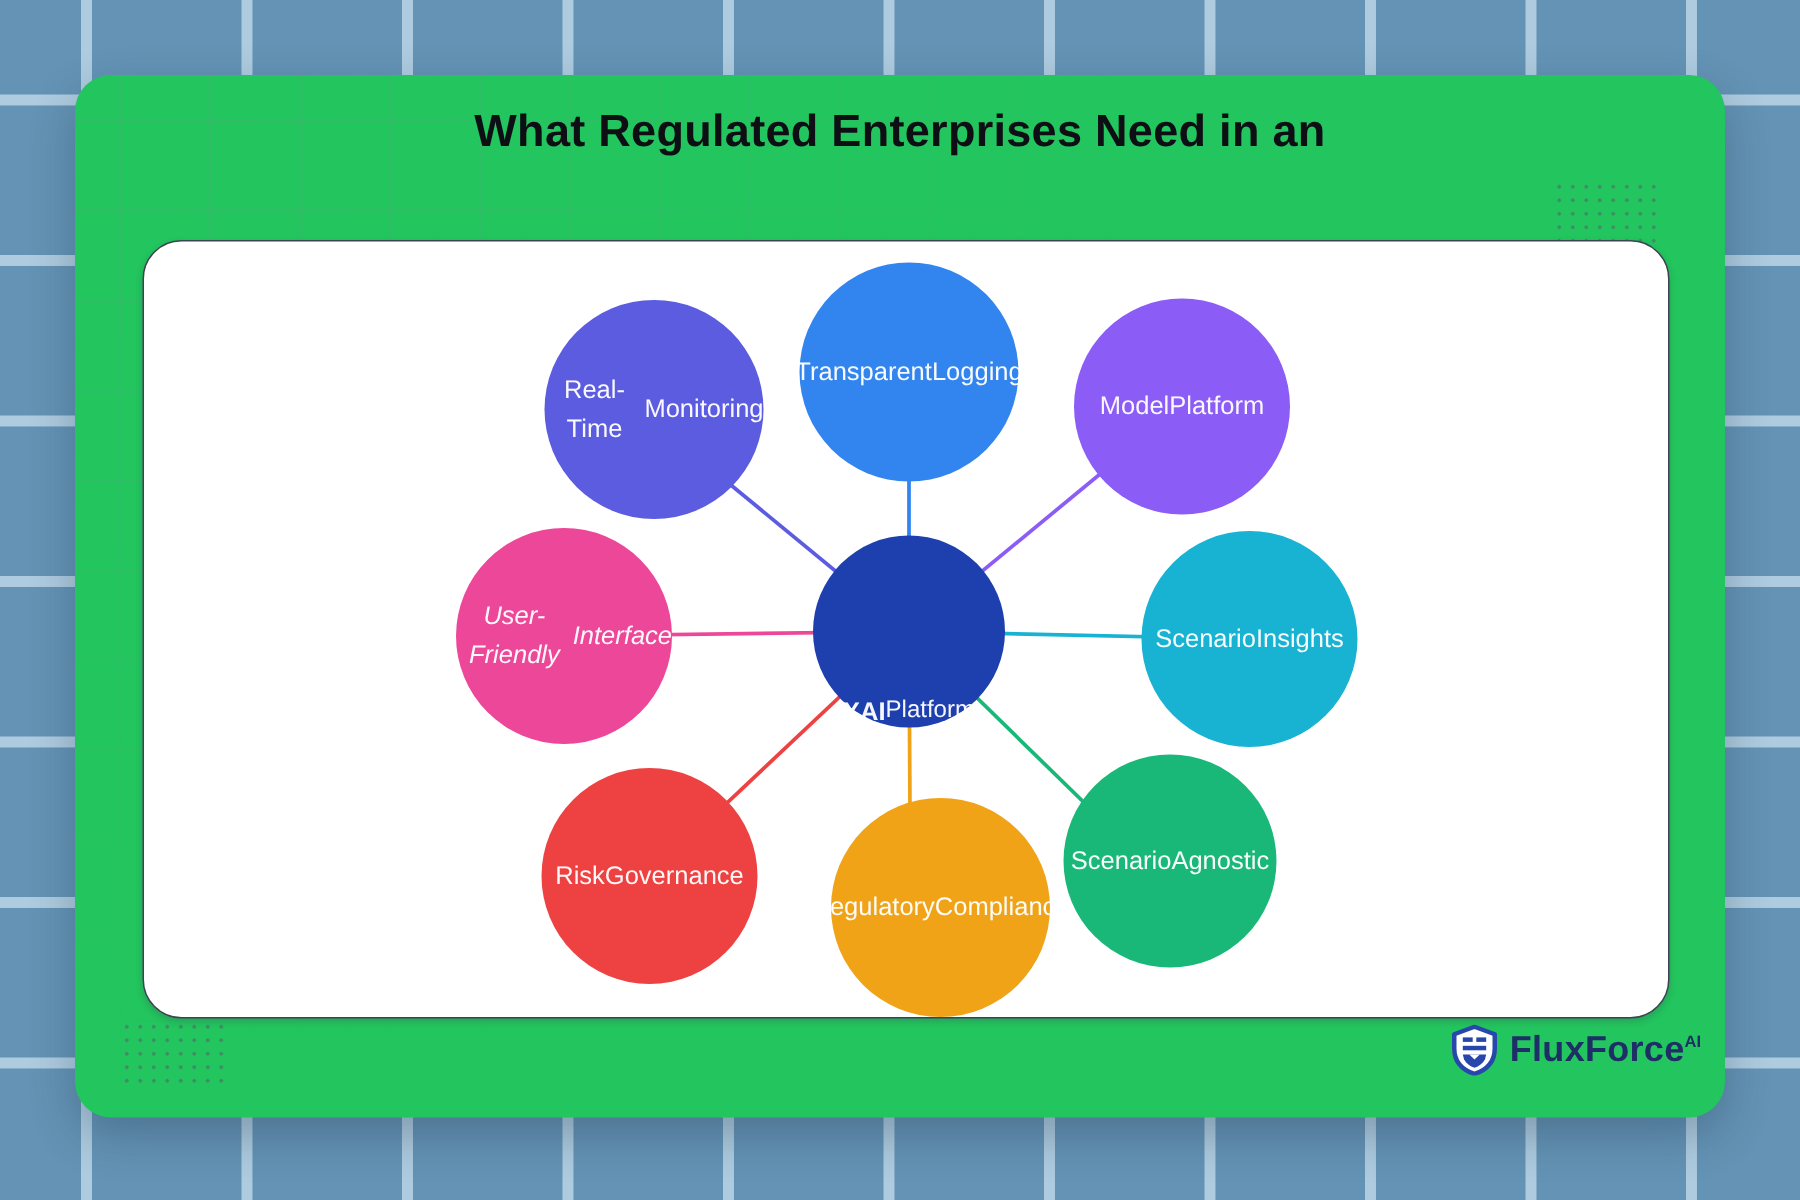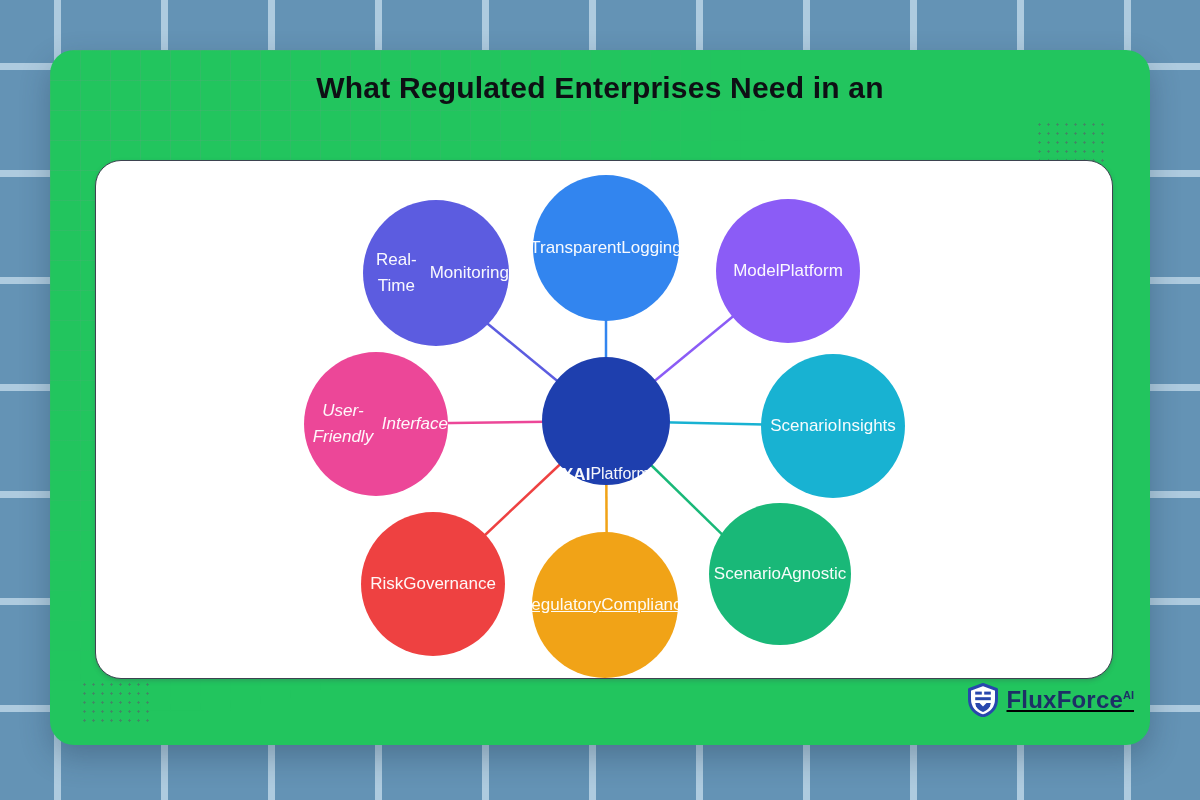--- a/index.html
+++ b/index.html
@@ -48,21 +48,21 @@
   .node{
     position:absolute;border-radius:50%;
     display:flex;align-items:center;justify-content:center;
     text-align:center;color:rgba(255,255,255,.96);
     font-size:17px;line-height:1.55;
   }
   .node .hub-title{font-weight:700;font-size:17px;line-height:1.2;}
   .node .hub-sub{font-size:16px;line-height:1.3;margin-top:3px;}
   .logo{
     position:absolute;right:16px;top:633px;z-index:3;
-    display:flex;align-items:center;gap:8px;text-decoration:underline;
+    display:flex;align-items:center;gap:8px;
   }
   .logo-text{font-weight:700;font-size:24px;color:#1d2f66;letter-spacing:.2px;}
   .logo-text sup{font-size:11px;font-weight:700;vertical-align:super;letter-spacing:0;}
 </style>
 </head>
 <body>
 
 <div class="card">
 
   <h1 class="title" style="margin:0;">
@@ -97,21 +97,21 @@
           <span>Platform</span>
         </div>
         <div class="node" style="left: 665px; top: 193px; width: 144px; height: 144px; background: rgb(24, 178, 210);">
           <span>Scenario</span>
           <span>Insights</span>
         </div>
         <div class="node" style="left: 613px; top: 342px; width: 142px; height: 142px; background: rgb(25, 184, 120);">
           <span>Scenario</span>
           <span>Agnostic</span>
         </div>
-        <div class="node" style="left: 436px; top: 371px; width: 146px; height: 146px; background: rgb(241, 163, 23); text-decoration: underline;">
+        <div class="node" style="left: 458px; top: 371px; width: 146px; height: 146px; background: rgb(241, 163, 23);">
           <span>Regulatory</span>
           <span>Compliance</span>
         </div>
         <div class="node" style="left: 265px; top: 351px; width: 144px; height: 144px; background: rgb(238, 65, 65);">
           <span>Risk</span>
           <span>Governance</span>
         </div>
         <div class="node" style="left: 208px; top: 191px; width: 144px; height: 144px; background: rgb(236, 71, 152); font-style: italic;">
           <span>User-Friendly</span>
           <span>Interface</span>

